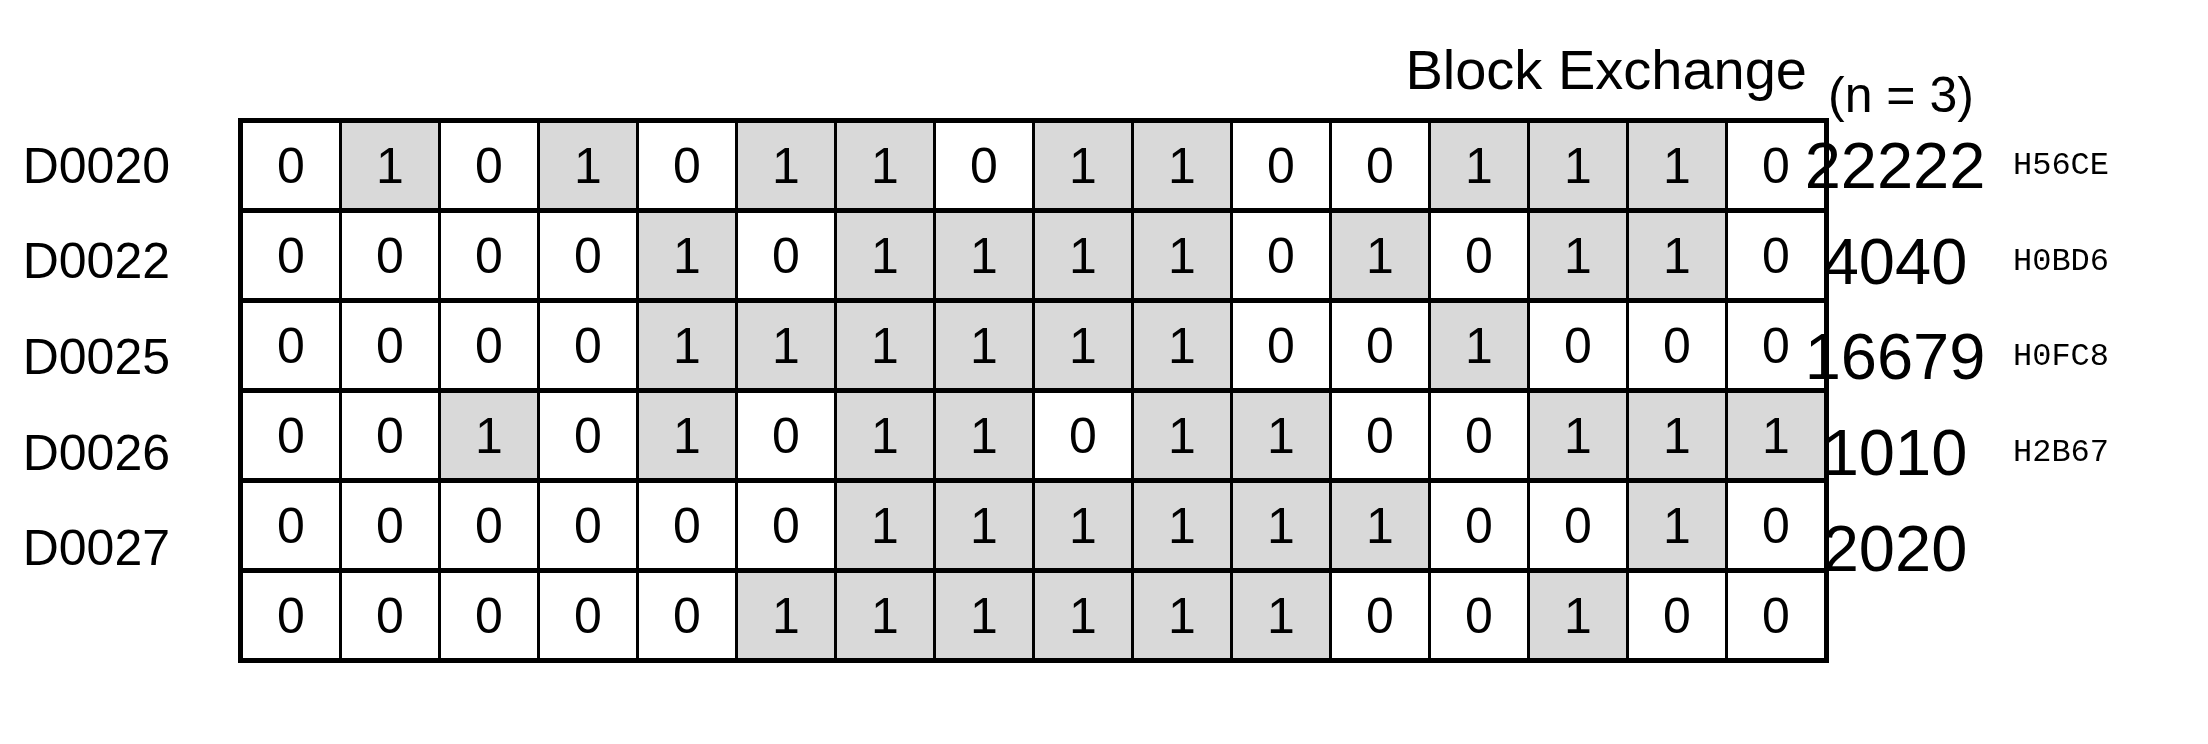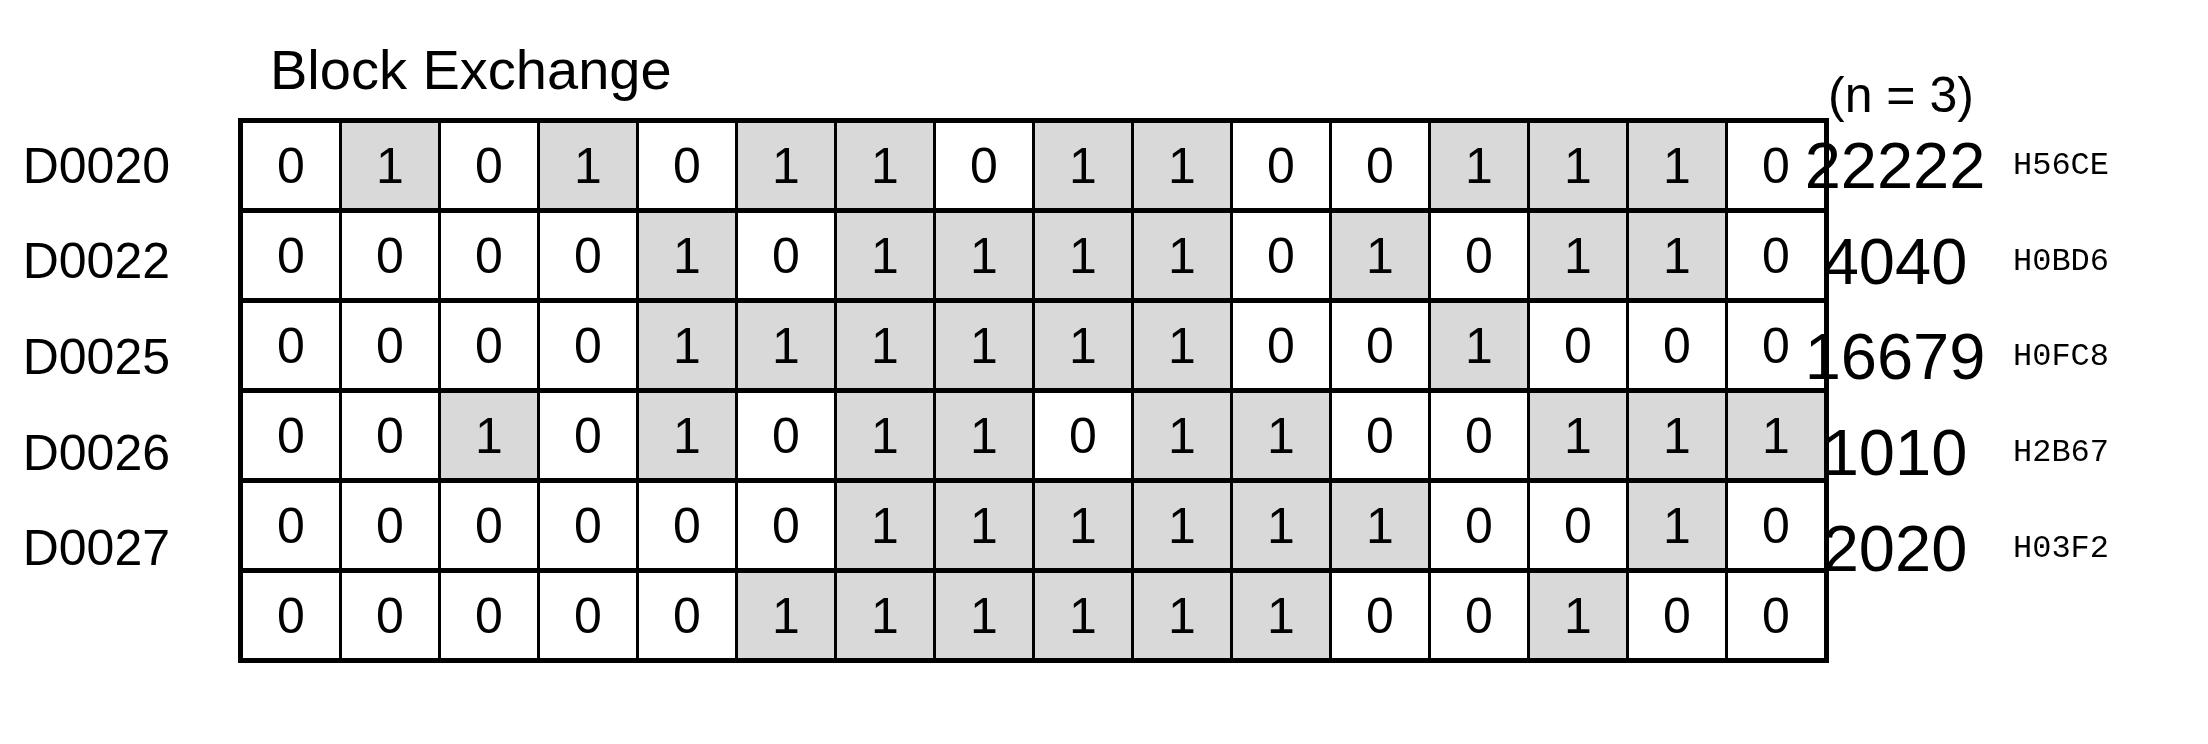--- a/index.html
+++ b/index.html
@@ -10,21 +10,21 @@
     background: #ffffff;
     overflow: hidden;
     font-family: "Liberation Sans", sans-serif;
     color: #000000;
   }
   .title {
     position: absolute;
     left: 270px;
     top: 42px;
     width: 1537px;
-    text-align: left;
+    text-align: right;
     font-size: 56px;
     line-height: 1;
     white-space: nowrap;
   }
   .n-annotation {
     position: absolute;
     left: 1828px;
     top: 70px;
     font-size: 50px;
     line-height: 1;
@@ -228,15 +228,14 @@
       <div class="row-slot">4040</div>
       <div class="row-slot">16679</div>
       <div class="row-slot">1010</div>
       <div class="row-slot">2020</div>
     </div>
   <div class="hex-col" id="hex-col">
       <div class="row-slot">H56CE</div>
       <div class="row-slot">H0BD6</div>
       <div class="row-slot">H0FC8</div>
       <div class="row-slot">H2B67</div>
-      <div class="row-slot">H03F2</div>
     </div>
 </div>
 
 </body></html>

